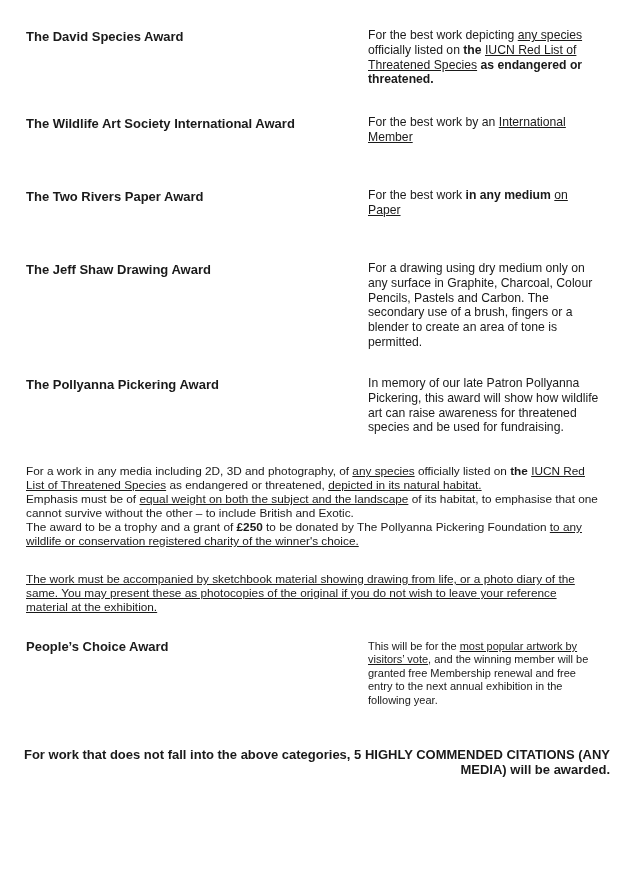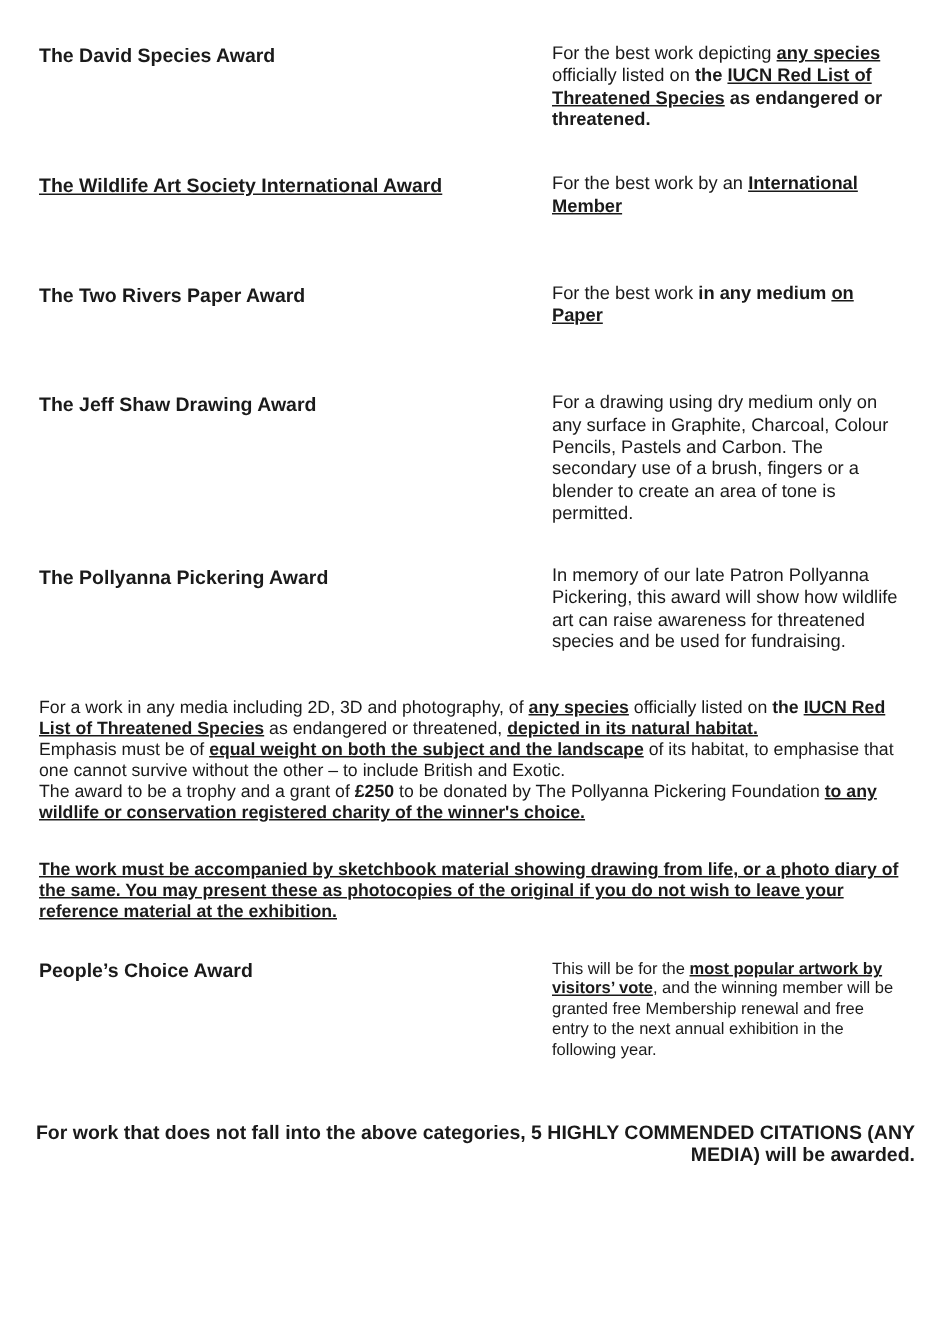--- a/index.html
+++ b/index.html
@@ -7,40 +7,40 @@
       width: 620px; height: 881px; position: relative; overflow: hidden;
       font-family: "Liberation Sans", sans-serif; color: #1a1a1a;
     }
     .award-name {
       position: absolute; left: 26px; font-size: 13px; font-weight: bold; line-height: 15px;
     }
     .award-desc {
       position: absolute; left: 368px; width: 232px; font-size: 12.2px; line-height: 14.8px;
     }
     .b { font-weight: bold; }
-    .bu { font-weight: bold; text-decoration: underline; text-underline-offset: 1px; }
+    .bu { font-weight: normal; text-decoration: underline; text-underline-offset: 1px; }
     .full {
       position: absolute; left: 26px; width: 574px; font-size: 11.8px; line-height: 14px;
     }
     .pc-desc {
       position: absolute; left: 368px; width: 232px; font-size: 11px; line-height: 13.4px;
     }
     .footer-note {
       position: absolute; left: 20px; width: 590px; top: 747px; text-align: right;
       font-size: 13px; font-weight: bold; line-height: 15px;
     }
     p { margin: 0; }
   </style>
 </head>
 <body>
 
 <div class="award-name" style="top:29px;">The David Species Award</div>
 <div class="award-desc" style="top:28px;"><span>For the best work depicting </span><span class="bu">any species</span><span> officially listed on </span><span class="b">the </span><span class="bu">IUCN Red List of Threatened Species</span><span class="b"> as endangered or threatened.</span></div>
 
-<div class="award-name" style="top:116px;text-decoration:underline;">The Wildlife Art Society International Award</div>
+<div class="award-name" style="top:116px;">The Wildlife Art Society International Award</div>
 <div class="award-desc" style="top:115px;"><span>For the best work by an </span><span class="bu">International Member</span></div>
 
 <div class="award-name" style="top:189px;">The Two Rivers Paper Award</div>
 <div class="award-desc" style="top:188px;"><span>For the best work </span><span class="b">in any medium </span><span class="bu">on Paper</span></div>
 
 <div class="award-name" style="top:262px;">The Jeff Shaw Drawing Award</div>
 <div class="award-desc" style="top:261px;"><span>For a drawing using dry medium only on any surface in Graphite, Charcoal, Colour Pencils, Pastels and Carbon. The secondary use of a brush, fingers or a blender to create an area of tone is permitted.</span></div>
 
 <div class="award-name" style="top:377px;">The Pollyanna Pickering Award</div>
 <div class="award-desc" style="top:376px;"><span>In memory of our late Patron Pollyanna Pickering, this award will show how wildlife art can raise awareness for threatened species and be used for fundraising.</span></div>

